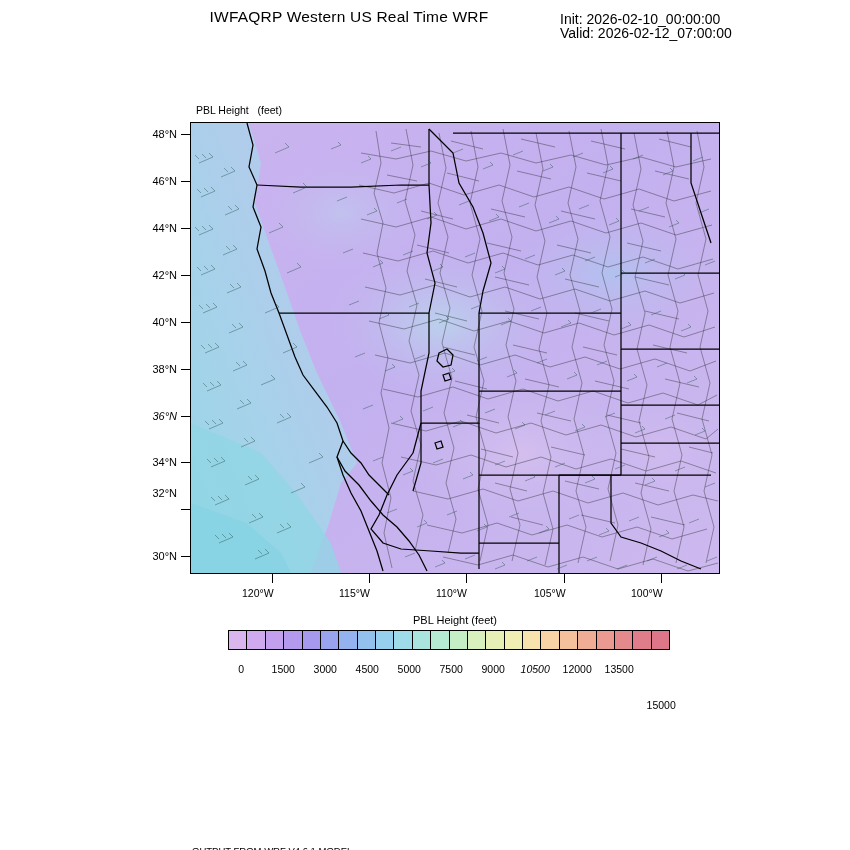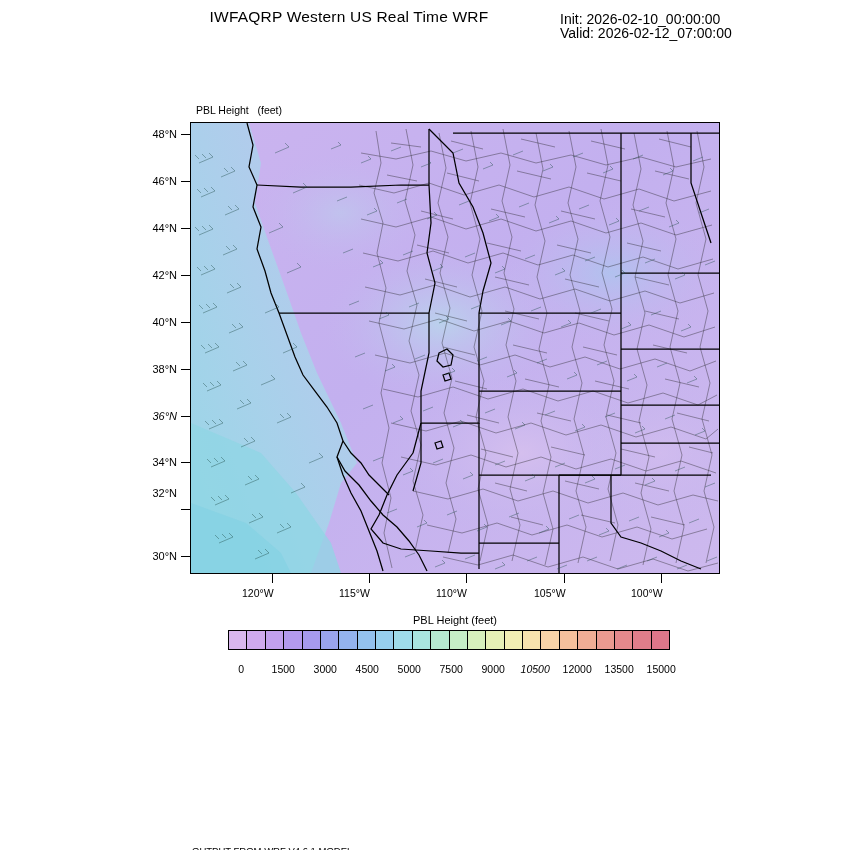--- a/index.html
+++ b/index.html
@@ -483,19 +483,19 @@
     <div class="cbt" style="left: 3%;">0</div>
     <div class="cbt" style="left: 12.5%;">1500</div>
     <div class="cbt" style="left: 22%;">3000</div>
     <div class="cbt" style="left: 31.5%;">4500</div>
     <div class="cbt" style="left: 41%;">5000</div>
     <div class="cbt" style="left: 50.5%;">7500</div>
     <div class="cbt" style="left: 60%;">9000</div>
     <div class="cbt" style="left: 69.5%; font-style: italic;">10500</div>
     <div class="cbt" style="left: 79%;">12000</div>
     <div class="cbt" style="left: 88.5%;">13500</div>
-    <div class="cbt" style="left: 98%;">15000</div>
+    <div class="cbt" style="left: 98%; margin-top: 36px;">15000</div>
   </div>
 
 <div id="footer" class="abs">
   <div>OUTPUT FROM WRF V4.6.1 MODEL</div>
   
 </div>
 
 </body></html>

